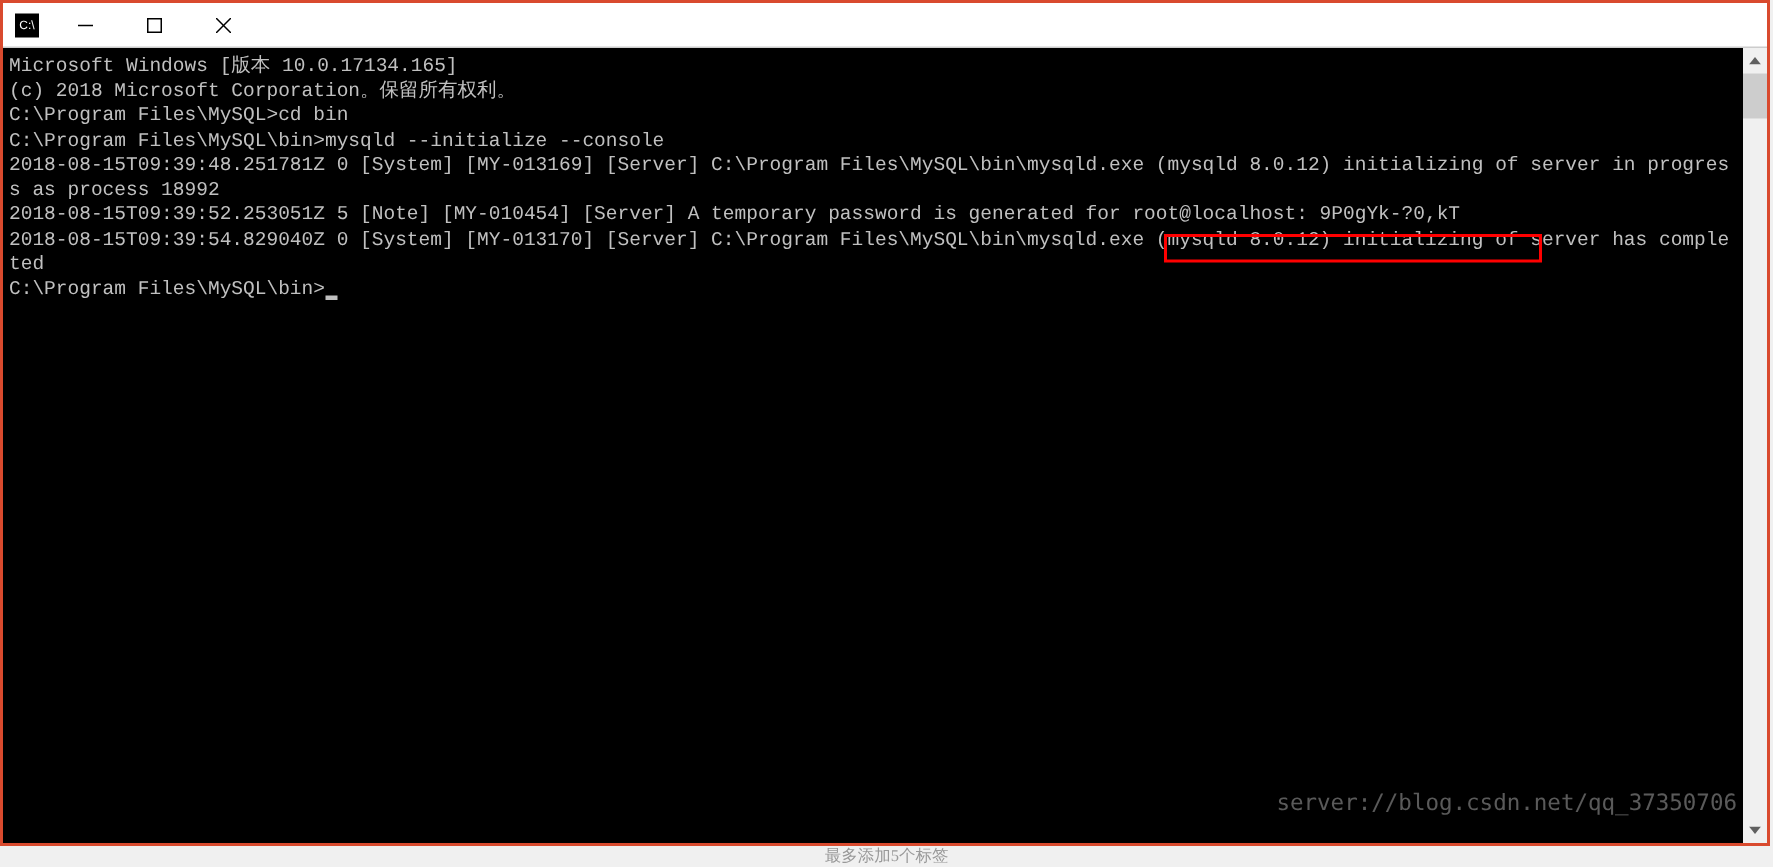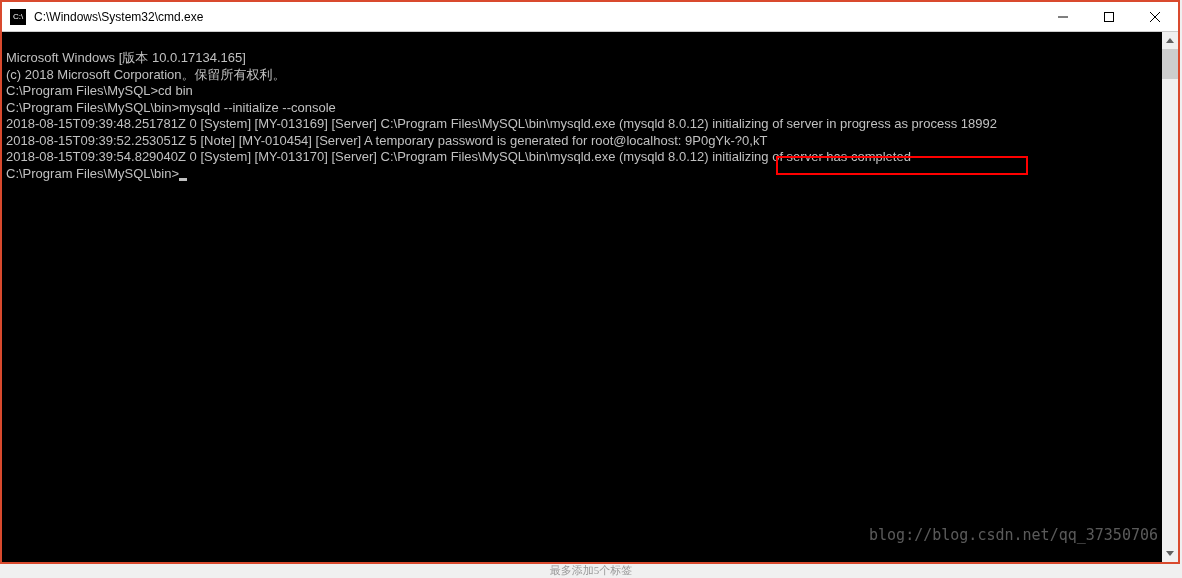--- a/index.html
+++ b/index.html
@@ -67,27 +67,27 @@
       flex: 1;
       background: #000;
       position: relative;
       overflow: hidden;
     }
     .terminal-content {
       position: absolute;
       top: 0;
       left: 0;
       right: 16px;
-      padding: 18px 4px;
+      padding: 4px 4px;
       font-size: 13px;
       line-height: 16.5px;
       color: #c0c0c0;
       white-space: pre-wrap;
       word-break: break-all;
-      font-family: Liberation Sans, sans-serif;
+      font-family: Liberation Mono, monospace;
     }
     .scrollbar {
       position: absolute;
       right: 0;
       top: 0;
       width: 16px;
       height: 100%;
       background: #f0f0f0;
     }
     .scroll-btn {
@@ -140,21 +140,20 @@
       font-family: Liberation Serif, serif;
     }
     .line { display: block; }
   </style>
 </head>
 <body>
 
 <div class="window">
   <div class="titlebar">
     <span class="titlebar-icon">C:\</span>
-    <span class="titlebar-text">C:\Windows\System32\cmd.exe</span>
     <div class="window-controls">
       <div class="window-btn">
         <svg viewBox="0 0 10 10">
             <line x1="0" y1="5" x2="10" y2="5" stroke="#000" stroke-width="1"></line>
           </svg>
       </div>
       <div class="window-btn">
         <svg viewBox="0 0 10 10">
             <rect x="0.5" y="0.5" width="9" height="9" fill="none" stroke="#000" stroke-width="1"></rect>
           </svg>
@@ -179,17 +178,17 @@
           </svg>
       </div>
       <div class="scroll-thumb"></div>
       <div class="scroll-btn bottom">
         <svg width="8" height="5" viewBox="0 0 8 5">
             <path d="M0 0 L4 5 L8 0 Z" fill="#606060"></path>
           </svg>
       </div>
     </div>
 
-    <div class="watermark">blog://blog.csdn.net/qq_37350706</div>
+    <div class="watermark">server://blog.csdn.net/qq_37350706</div>
   </div>
 </div>
 
 <div class="footer-text">最多添加5个标签</div>
 
 </body></html>

